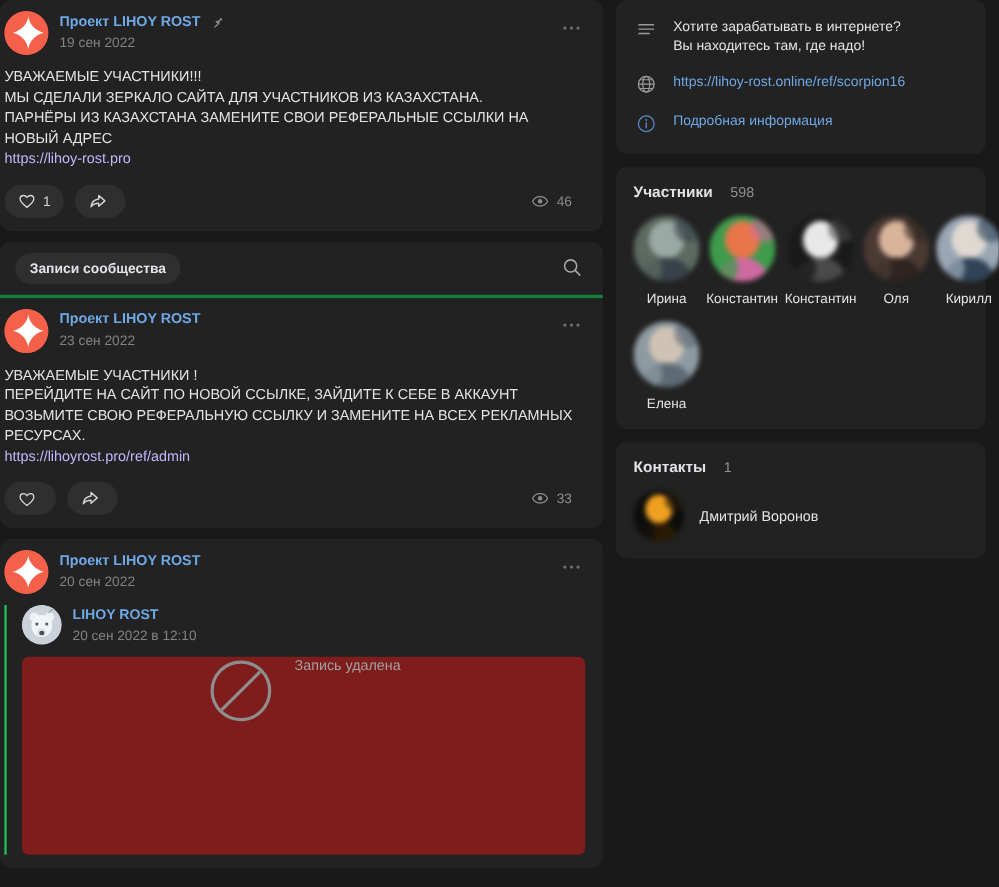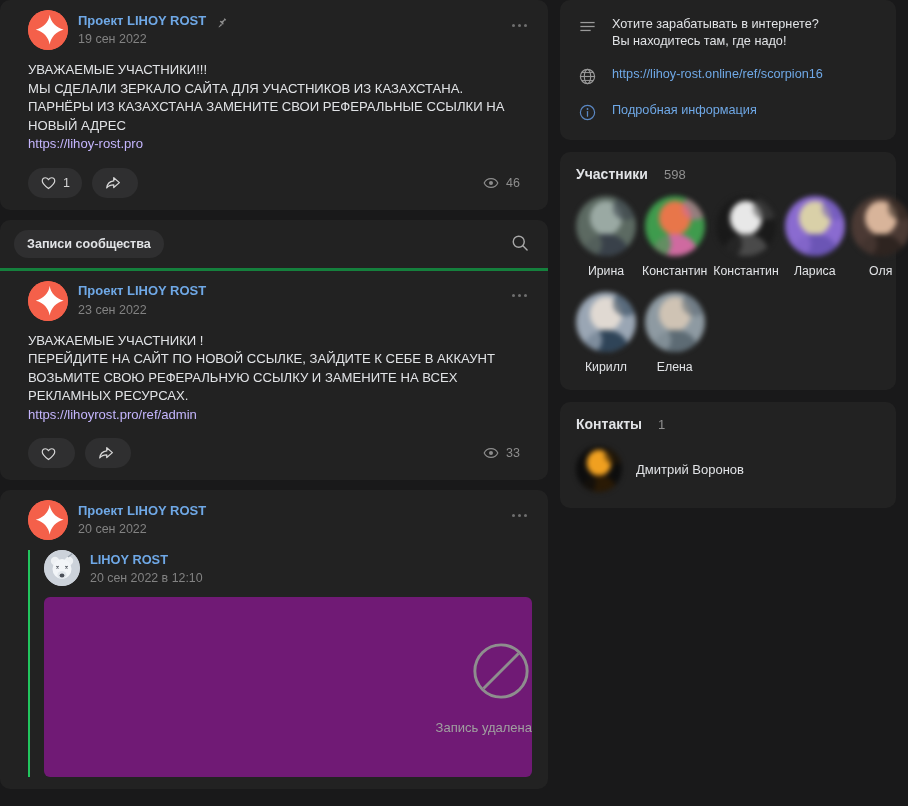--- a/index.html
+++ b/index.html
@@ -14,21 +14,21 @@
   .col-right { width: 348px; flex: 0 0 348px; display: flex; flex-direction: column; gap: 12px; padding-right: 12px; padding-top: 0; }
 
   .card {
     background: #222222;
     border-radius: 10px;
     position: relative;
   }
   .card.left { margin-left: 0; width: 548px; }
 
   
-  .post { padding: 10px 16px 12px 28px; }
+  .post { padding: 10px 16px 12px 4px; }
   .post-head { display: flex; align-items: flex-start; gap: 10px; position: relative; }
   .avatar {
     width: 40px; height: 40px; border-radius: 50%;
     flex: 0 0 40px; position: relative; overflow: hidden;
     background: #f4604a;
   }
   .avatar svg { display: block; width: 40px; height: 40px; }
   .post-meta { padding-top: 1px; min-width: 0; }
   .author {
     color: #6fa8e6; font-size: 13px; font-weight: bold;
@@ -69,23 +69,23 @@
   }
   .search-btn { position: absolute; right: 16px; top: 50%; transform: translateY(-50%); cursor: pointer; width: 22px; height: 22px; }
 
   
   .repost { margin-top: 10px; padding-left: 14px; border-left: 2px solid #22c55e; }
   .repost-head { display: flex; align-items: flex-start; gap: 10px; }
   .rp-avatar { width: 36px; height: 36px; border-radius: 50%; flex: 0 0 36px; overflow: hidden; background: #c9ced6; }
   .rp-author { color: #6fa8e6; font-size: 12.8px; font-weight: bold; line-height: 16px; text-decoration: none; }
   .rp-date { color: #828282; font-size: 12.4px; line-height: 17px; margin-top: 2px; }
   .deleted-box {
-    margin-top: 10px; background: #701a75; border-radius: 6px;
-    height: 180px; display: flex; flex-direction: column;
-    align-items: flex-end; justify-content: center; gap: 18px;
+    margin-top: 10px; background: #7f1d1d; border-radius: 6px;
+    height: 180px; display: flex; flex-direction: row;
+    align-items: flex-start; justify-content: center; gap: 18px;
   }
   .deleted-label { color: #a0a0a0; font-size: 13px; }
 
   
   .info-card { padding: 16px 16px 18px 16px; }
   .info-row { display: flex; align-items: flex-start; gap: 14px; margin-bottom: 16px; }
   .info-row:last-child { margin-bottom: 0; }
   .info-ico { width: 22px; flex: 0 0 22px; display: flex; justify-content: center; padding-top: 1px; }
   .info-text { color: #e1e3e6; font-size: 12.7px; line-height: 17px; }
   .info-text.link { color: #6fa8e6; text-decoration: none; cursor: pointer; }
@@ -343,32 +343,20 @@
                 <ellipse cx="30" cy="56" rx="22" ry="18" fill="#4a4a4a"></ellipse>
                 <ellipse cx="12" cy="48" rx="14" ry="14" fill="#1a1a1a" opacity="0.75"></ellipse>
                 <ellipse cx="50" cy="12" rx="13" ry="12" fill="#4a4a4a" opacity="0.6"></ellipse>
               </svg>
             </div>
             <div class="m-name">Константин</div>
           </div>
           <div class="member">
             <div class="m-ava">
               <svg class="grad" viewBox="0 0 60 60" preserveAspectRatio="none">
-                <rect width="60" height="60" fill="#8a6bd0"></rect>
-                <ellipse cx="30" cy="22" rx="16" ry="17" fill="#d9d0a8"></ellipse>
-                <ellipse cx="30" cy="56" rx="22" ry="18" fill="#6b55b5"></ellipse>
-                <ellipse cx="12" cy="48" rx="14" ry="14" fill="#8a6bd0" opacity="0.75"></ellipse>
-                <ellipse cx="50" cy="12" rx="13" ry="12" fill="#6b55b5" opacity="0.6"></ellipse>
-              </svg>
-            </div>
-            <div class="m-name">Лариса</div>
-          </div>
-          <div class="member">
-            <div class="m-ava">
-              <svg class="grad" viewBox="0 0 60 60" preserveAspectRatio="none">
                 <rect width="60" height="60" fill="#4b3a34"></rect>
                 <ellipse cx="30" cy="22" rx="16" ry="17" fill="#d8b49a"></ellipse>
                 <ellipse cx="30" cy="56" rx="22" ry="18" fill="#2e2420"></ellipse>
                 <ellipse cx="12" cy="48" rx="14" ry="14" fill="#4b3a34" opacity="0.75"></ellipse>
                 <ellipse cx="50" cy="12" rx="13" ry="12" fill="#2e2420" opacity="0.6"></ellipse>
               </svg>
             </div>
             <div class="m-name">Оля</div>
           </div>
           <div class="member">

